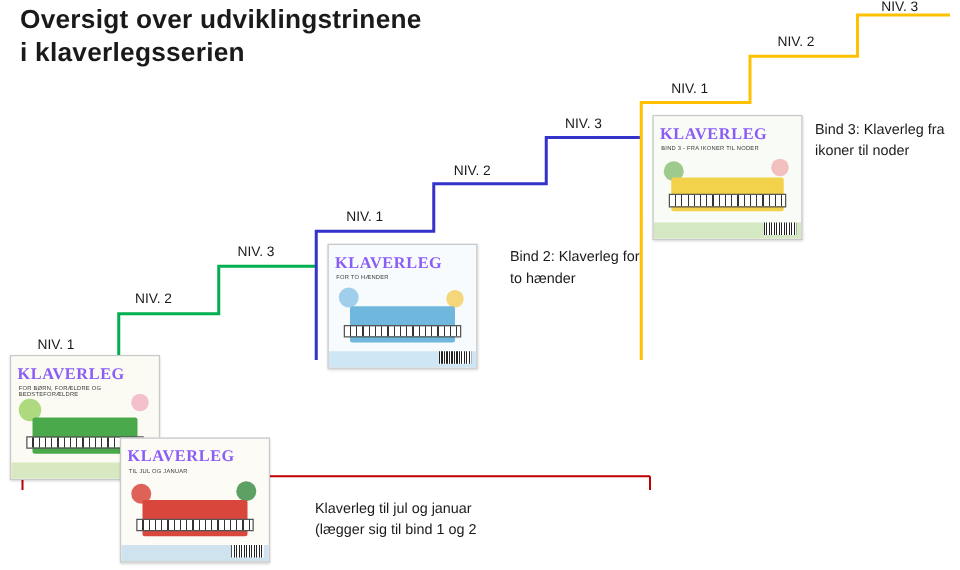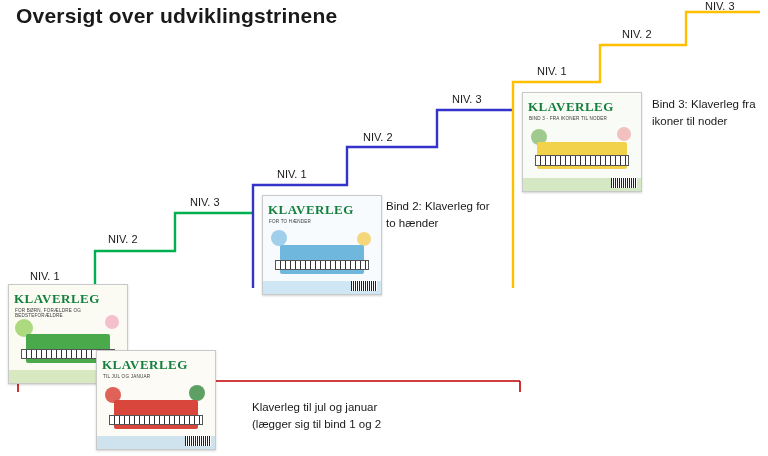--- a/index.html
+++ b/index.html
@@ -63,21 +63,21 @@
     left: 0; top: 0; right: 0; bottom: 0;
     background: #fdfdfb;
   }
   .book .bk-title {
     position: absolute;
     left: 5px;
     top: 6px;
     font-size: 13px;
     font-weight: bold;
     letter-spacing: 0.5px;
-    color: #15803d;
+    color: #8b5cf6;
     font-family: "Liberation Serif", serif;
   }
   .book .bk-sub {
     position: absolute;
     left: 6px;
     top: 23px;
     font-size: 4.6px;
     letter-spacing: 0.2px;
     color: #3a3a3a;
   }
@@ -117,20 +117,21 @@
     opacity: 0.85;
   }
 </style>
 </head>
 <body>
 
 <div id="stage">
 
   <div class="title">
     <span>Oversigt over udviklingstrinene</span>
+    <span>i klaverlegsserien</span>
   </div>
 
   <svg width="768" height="456" style="position:absolute;left:0;top:0;">
 
     <g stroke="#00B050" stroke-width="2.4" fill="none">
       <path d="M18,288 L95,288 L95,251 L175,251 L175,213 L253,213"></path>
     </g>
 
     <g stroke="#3333CC" stroke-width="2.4" fill="none">
       <path d="M253,288 L253,185 L347,185 L347,147 L437,147 L437,110 L513,110"></path>
@@ -202,20 +203,20 @@
       <div class="blob" style="right:10px; top:34px; width:14px; height:14px; background:#f0b5b5;"></div>
       <div class="piano" style="background:#f2d24b; left:12%; right:12%; bottom:22%; height:28%; border-radius:2px;"></div>
       <div class="keys" style="bottom:26%;"></div>
       <div class="ground" style="background:#d5e8c4;"></div>
     </div>
     <div class="bk-title">KLAVERLEG</div>
     <div class="bk-sub">BIND 3 - FRA IKONER TIL NODER</div>
     <div class="barcode"></div>
   </div>
 
-  <div class="caption" style="left:386px; top:198px; width:130px;">Bind 2: Klaverleg for
+  <div class="caption" style="left:408px; top:198px; width:130px;">Bind 2: Klaverleg for
 to hænder</div>
   <div class="caption" style="left:652px; top:96px; width:120px;">Bind 3: Klaverleg fra
 ikoner til noder</div>
   <div class="caption" style="left:252px; top:399px; width:240px;">Klaverleg til jul og januar
 (lægger sig til bind 1 og 2</div>
 
 </div>
 
 </body></html>

